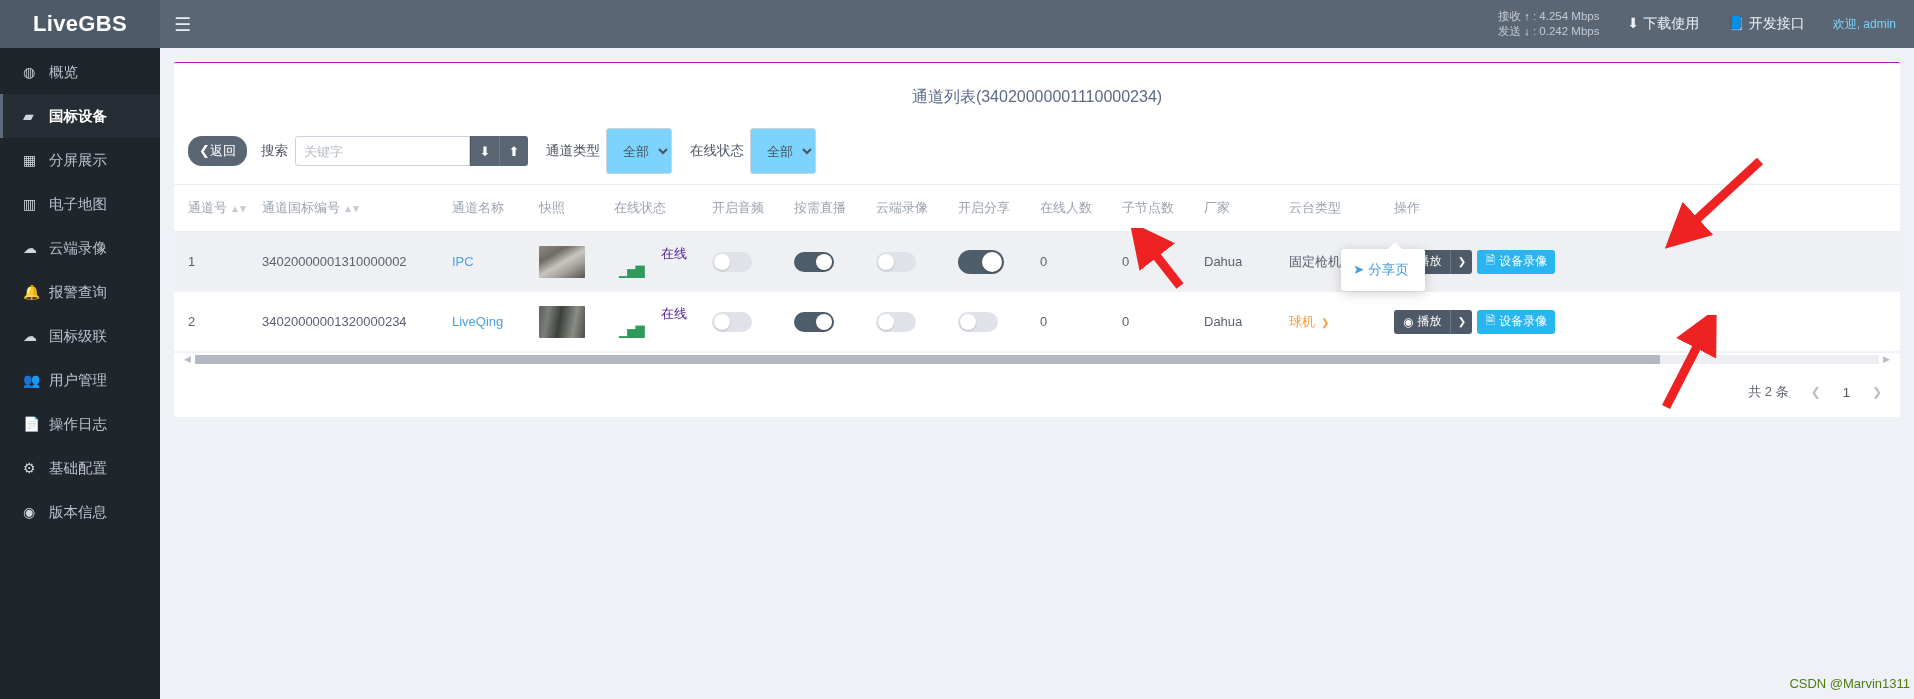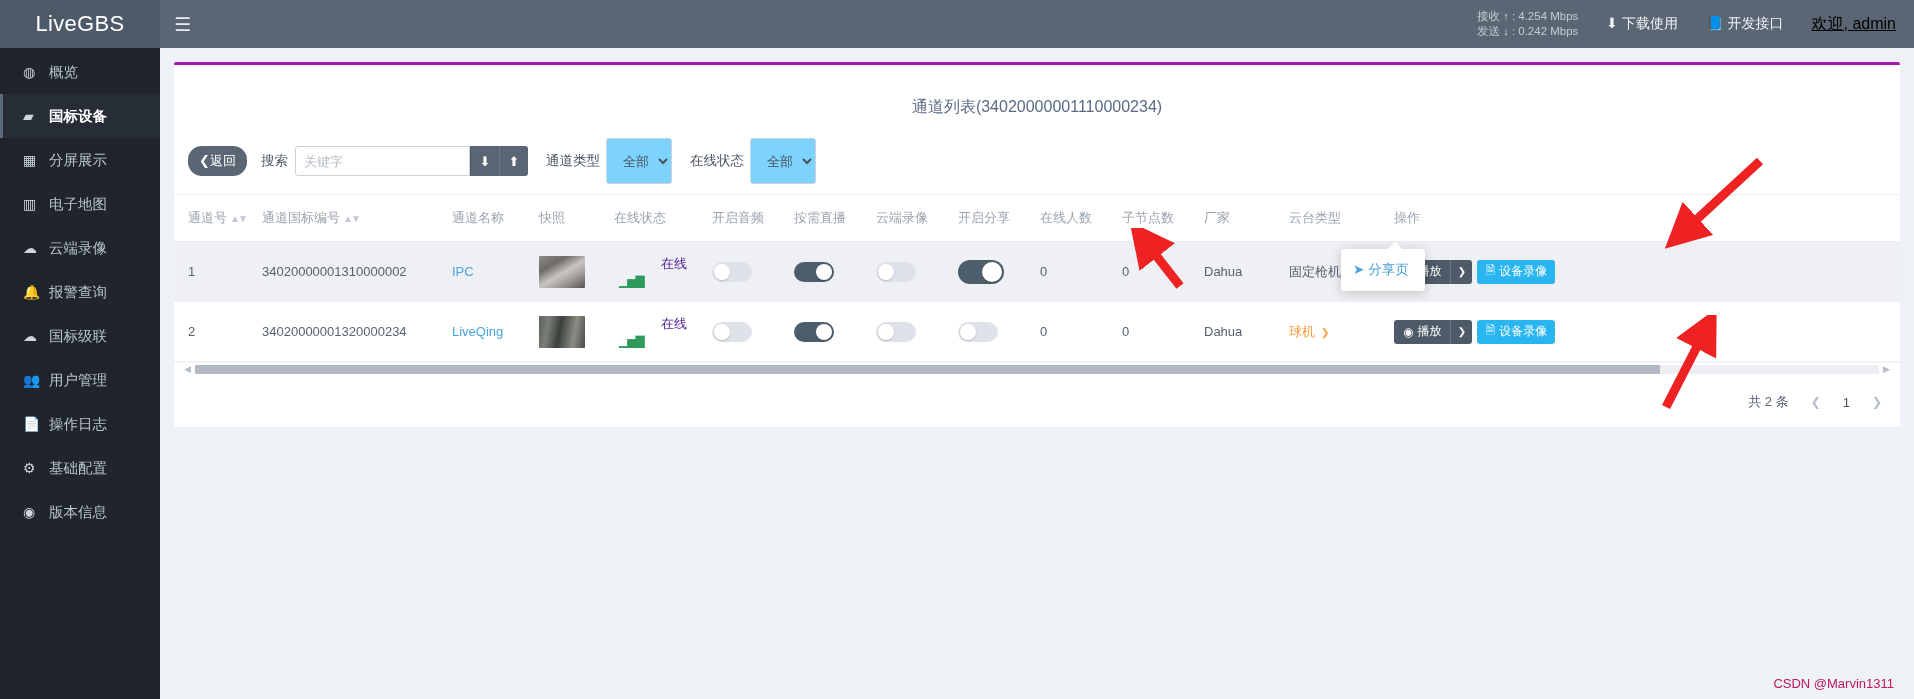--- a/index.html
+++ b/index.html
@@ -9,21 +9,21 @@
     background: #eef1f6;
     overflow: hidden;
   }
   #app { position: relative; width: 1914px; height: 699px; display: flex; }
 
   
   .sidebar { width: 160px; height: 699px; background: #1f252b; flex: 0 0 160px; }
   .brand {
     height: 48px; background: #4d5a68; color: #fff;
     display: flex; align-items: center; justify-content: center;
-    font-size: 22px; font-weight: normal; letter-spacing: .3px;
+    font-size: 22px; font-weight: bold; letter-spacing: .3px;
   }
   .nav { padding-top: 2px; }
   .nav-item {
     height: 44px; display: flex; align-items: center;
     padding-left: 20px; color: #b9c2cc; font-size: 14.5px;
     cursor: pointer; border-left: 3px solid transparent;
   }
   .nav-item .ic { width: 26px; flex: 0 0 26px; display: flex; align-items: center; font-size: 14px; color: #cfd6de; }
   .nav-item.active { background: #262d34; color: #fff; border-left-color: #5b6b7c; font-weight: bold; }
 
@@ -33,25 +33,25 @@
     height: 48px; background: #5a6673; display: flex; align-items: center;
     padding: 0 18px 0 14px; color: #e6ebf0;
   }
   .hamburger { font-size: 19px; color: #e8edf2; cursor: pointer; line-height: 1; }
   .topbar-right { margin-left: auto; display: flex; align-items: center; gap: 28px; }
   .netstat { font-size: 11.5px; line-height: 15px; color: #c3ccd5; white-space: nowrap; }
   .netstat .lbl { color: #c3ccd5; }
   .netstat .arrow { font-size: 11px; }
   .topbar-link { font-size: 14px; color: #eef2f6; cursor: pointer; white-space: nowrap; }
   .topbar-link .ic { margin-right: 4px; }
-  .welcome { font-size: 16px; color: #000000; white-space: nowrap; cursor: pointer; text-decoration: underline; }
+  .welcome { font-size: 12px; color: #7dd3fc; white-space: nowrap; cursor: pointer; }
 
   
   .content { flex: 1; padding: 14px 14px 0 14px; overflow: hidden; }
-  .card { background: #fff; border-radius: 2px; border-top: 3px solid #a21caf; padding: 8px 0 12px 0; }
+  .card { background: #fff; border-radius: 2px; border-top: 1px solid #a21caf; padding: 0 0 12px 0; }
   .card-title { text-align: center; color: #5a6a86; font-size: 16px; padding: 24px 0 20px 0; }
 
   
   .toolbar { display: flex; align-items: center; padding: 0 14px 10px 14px; gap: 0; }
   .btn-back {
     background: #5a6673; color: #fff; border: none; border-radius: 14px;
     font-size: 13px; padding: 6px 11px; cursor: pointer; font-family: inherit;
   }
   .lbl-search { font-size: 13.5px; color: #4c5562; margin: 0 7px 0 14px; }
   .search-input {
@@ -146,21 +146,21 @@
   .hscroll .thumb { position: absolute; left: 0; top: 0; height: 9px; width: 87%; background: #b3b9c2; border-radius: 1px; }
 
   
   .pager { display: flex; align-items: center; justify-content: flex-end; padding: 18px 18px 4px 0; gap: 22px; }
   .pager .total { font-size: 13px; color: #5a6270; }
   .pager .pbtn { font-size: 12px; color: #b6bdc6; cursor: pointer; }
   .pager .pnum { font-size: 13px; color: #4a525e; cursor: pointer; }
 
   
   .anno { position: absolute; pointer-events: none; z-index: 60; }
-  .watermark { position: absolute; right: 20px; bottom: 8px; font-size: 13px; color: #be185d; z-index: 5; }
+  .watermark { position: absolute; right: 4px; bottom: 8px; font-size: 13px; color: #4d7c0f; z-index: 5; }
 </style>
 </head>
 <body>
 
 <div id="app">
 
   <aside class="sidebar">
     <div class="brand">
       <span>LiveGBS</span>
     </div>

